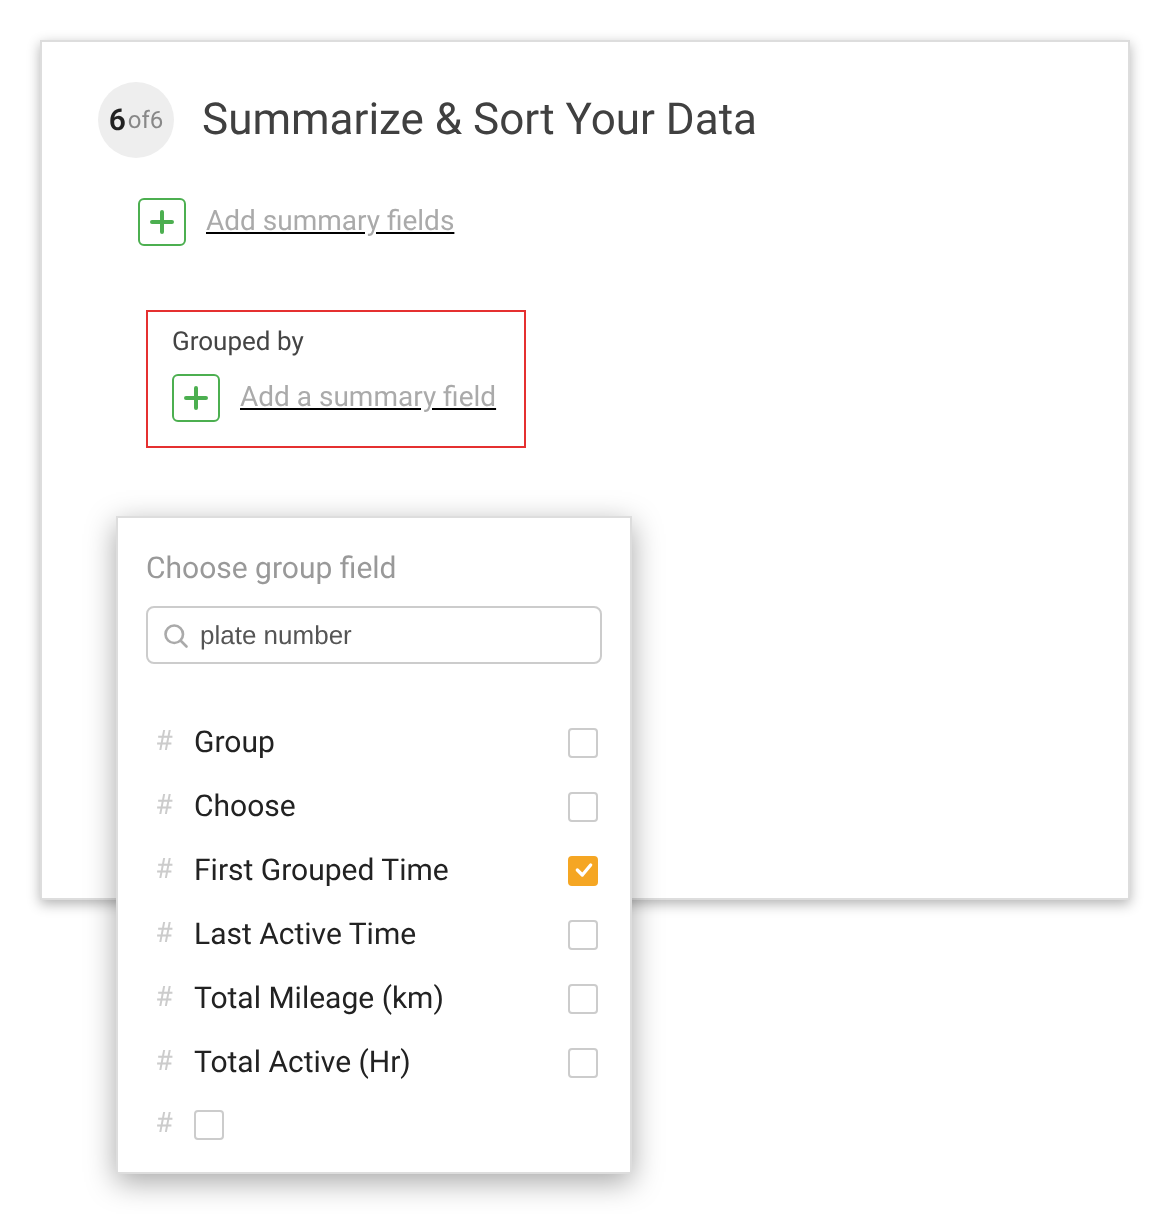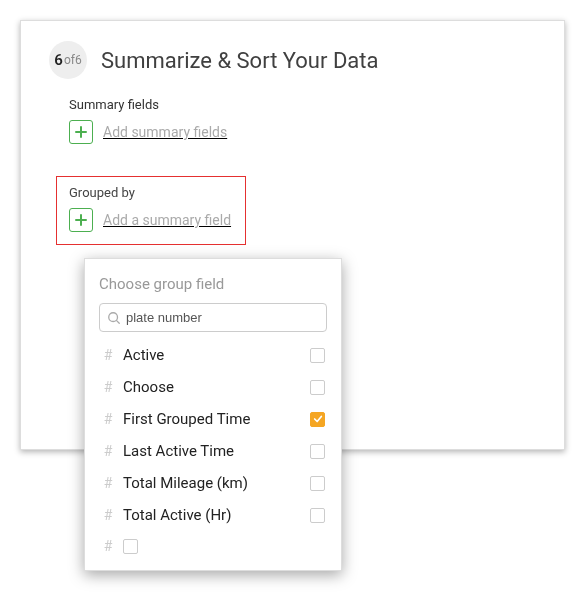--- a/index.html
+++ b/index.html
@@ -43,38 +43,38 @@
     cursor: pointer;
     background: #fff;
   }
   .add-btn svg { width: 12px; height: 12px; }
   .placeholder { color: #aaa; font-size: 14px; }
   .grouped-block {
     margin-top: 30px;
     border: 1.5px solid #e53030;
     padding: 8px 6px 10px 6px;
     width: 190px;
-    margin-left: 7px;
+    margin-left: 24px;
   }
   .grouped-block .section-label { margin-left: 6px; color:#444; }
   .grouped-block .add-row { margin-left: 6px; }
 
   .popover {
     position: absolute;
-    left: 84px;
+    left: 58px;
     top: 258px;
     width: 258px;
     background: #fff;
     border: 1px solid #ddd;
     box-shadow: 0 4px 14px rgba(0,0,0,.35);
     padding: 16px 14px 10px 14px;
   }
   .popover-title { color: #999; font-size: 15px; margin-bottom: 10px; }
   .search-wrap {
-    position: relative; margin-bottom: 8px;
+    position: relative; margin-bottom: 24px;
   }
   .search-wrap svg {
     position: absolute; left: 8px; top: 50%; transform: translateY(-50%);
     width: 14px; height: 14px; color: #aaa;
   }
   .search-input {
     width: 100%; padding: 6px 8px 6px 26px;
     border: 1px solid #ccc; border-radius: 4px;
     font-size: 13px; color: #555;
   }
@@ -101,21 +101,20 @@
 <div class="card">
   <div class="step-row">
     <div class="step-badge">
       <span class="cur">6</span>
       <span> of </span>
       <span>6</span>
     </div>
     <div class="step-title">Summarize &amp; Sort Your Data</div>
   </div>
 
-  <div class="section-label">Summary fields</div>
   <div class="add-row">
     <div class="add-btn">
       <svg viewBox="0 0 12 12">
           <path d="M6 1v10M1 6h10" stroke="#4caf50" stroke-width="2" stroke-linecap="round"></path>
         </svg>
     </div>
     <span class="placeholder">Add summary fields</span>
   </div>
 
   <div class="grouped-block">
@@ -136,21 +135,21 @@
   <div class="search-wrap">
     <svg viewBox="0 0 16 16" fill="none">
         <circle cx="7" cy="7" r="5" stroke="#aaa" stroke-width="1.5"></circle>
         <path d="M11 11l3 3" stroke="#aaa" stroke-width="1.5" stroke-linecap="round"></path>
       </svg>
     <input class="search-input" value="plate number" style="">
   </div>
   <div class="field-list">
       <div class="field-row">
         <span class="hash">#</span>
-        <span class="field-label">Active</span>
+        <span class="field-label">Group</span>
         <span class="chk"></span>
       </div>
       <div class="field-row">
         <span class="hash">#</span>
         <span class="field-label">Choose</span>
         <span class="chk"></span>
       </div>
       <div class="field-row">
         <span class="hash">#</span>
         <span class="field-label">First Grouped Time</span>

